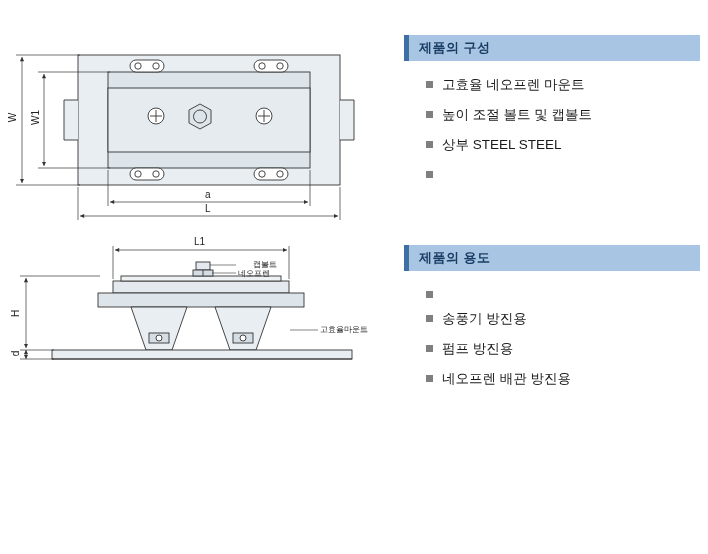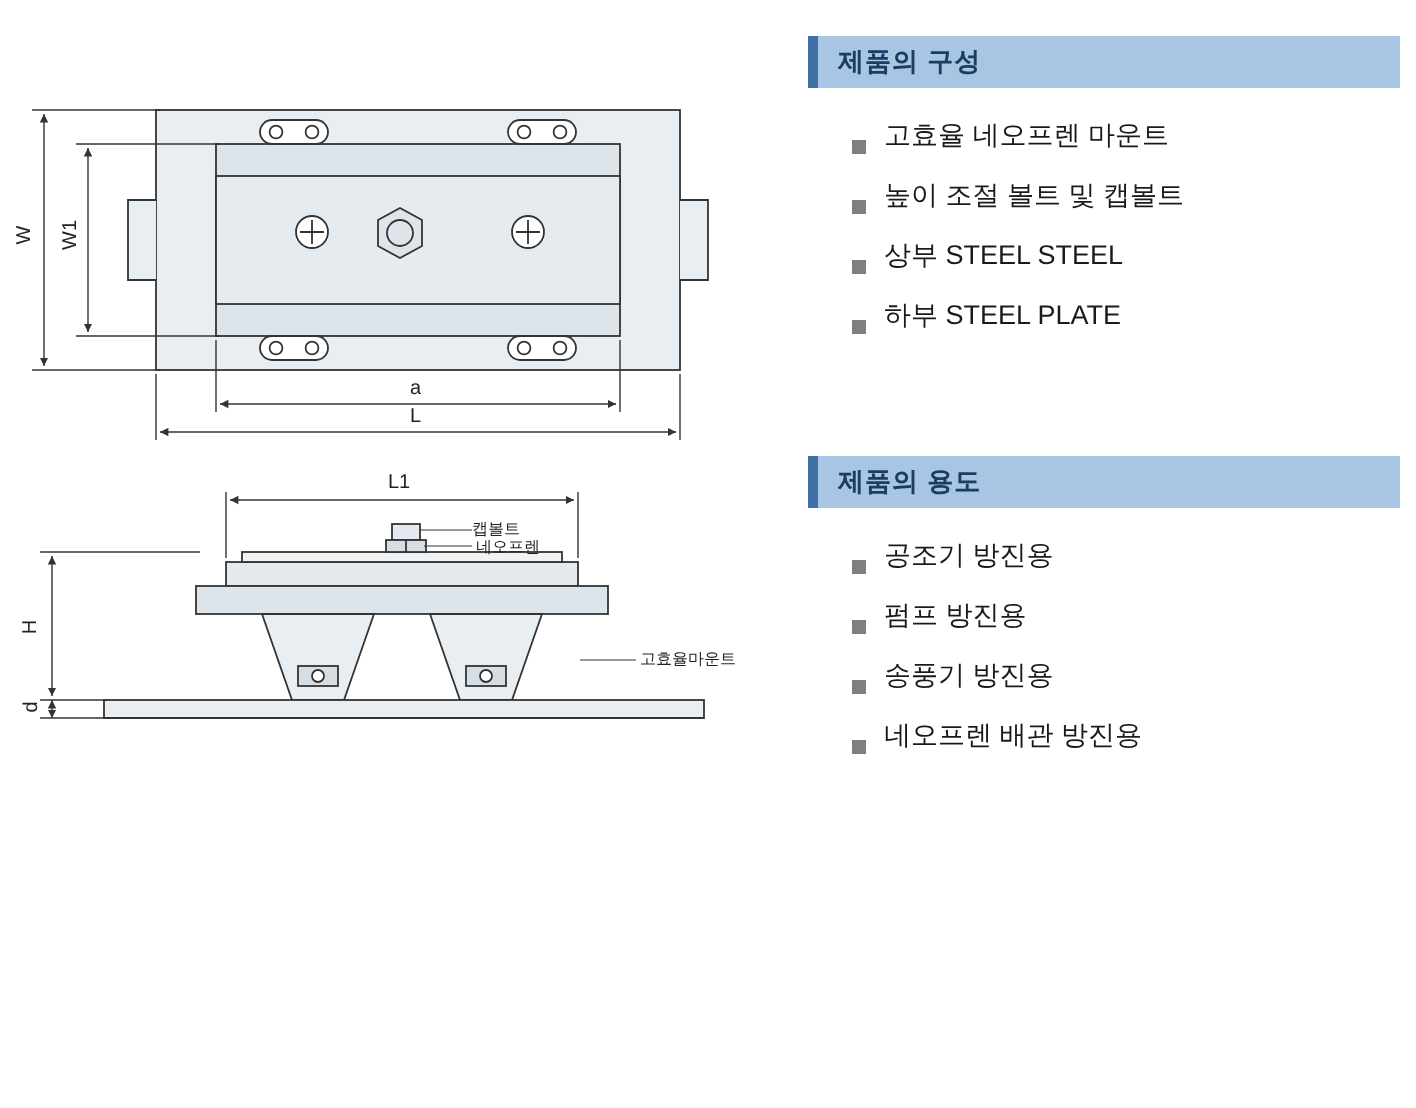--- a/index.html
+++ b/index.html
@@ -18,20 +18,21 @@
     position: relative;
     width: 708px;
     height: 554px;
     background: #ffffff;
   }
 
   
   .panel {
     position: absolute;
     width: 296px;
+    margin-top: 17px;
   }
   .panel-header {
     height: 26px;
     background: #a8c6e4;
     border-left: 5px solid #3f6fa5;
     display: flex;
     align-items: center;
     padding-left: 10px;
     box-sizing: border-box;
   }
@@ -41,21 +42,21 @@
     font-weight: bold;
     letter-spacing: 0.5px;
   }
   .panel-list {
     margin: 0;
     padding: 14px 0 0 0;
     list-style: none;
   }
   .panel-list li {
     display: flex;
-    align-items: flex-end;
+    align-items: flex-start;
     margin: 0 0 11px 22px;
     font-size: 13.5px;
     color: #1a1a1a;
   }
   .bullet {
     width: 7px;
     height: 7px;
     background: #7f7f7f;
     display: inline-block;
     margin-top: 6px;
@@ -219,21 +220,21 @@
     <div class="dim-label" style="left:8px; top:112px; transform: rotate(-90deg); transform-origin: center;">W</div>
     <div class="dim-label" style="left:28px; top:112px; transform: rotate(-90deg); transform-origin: center;">W1</div>
     <div class="dim-label" style="left:205px; top:189px;">a</div>
     <div class="dim-label" style="left:205px; top:203px;">L</div>
 
     <div class="dim-label" style="left:194px; top:236px;">L1</div>
     <div class="dim-label" style="left:12px; top:308px; transform: rotate(-90deg); transform-origin: center;">H</div>
     <div class="dim-label" style="left:13px; top:348px; transform: rotate(-90deg); transform-origin: center;">d</div>
 
     
-    <div class="callout-label" style="left:236px; top:259px;">캡볼트</div>
+    <div class="callout-label" style="left:253px; top:259px;">캡볼트</div>
     <div class="callout-label" style="left:238px; top:268px;">네오프렌</div>
     <div class="callout-label" style="left:320px; top:324px;">고효율마운트</div>
   </div>
 
   <div class="panel" id="panel-composition">
     <div class="panel-header">
       <span class="panel-header-text">제품의 구성</span>
     </div>
     <ul class="panel-list">
       <li>
@@ -243,41 +244,39 @@
       <li>
         <span class="bullet"></span>
         <span class="li-text">높이 조절 볼트 및 캡볼트</span>
       </li>
       <li>
         <span class="bullet"></span>
         <span class="li-text">상부 STEEL STEEL</span>
       </li>
       <li>
         <span class="bullet"></span>
-        <span class="li-text">하부 STEEL PLATE</span>
       </li>
     </ul>
   </div>
 
   <div class="panel" id="panel-usage">
     <div class="panel-header">
       <span class="panel-header-text">제품의 용도</span>
     </div>
     <ul class="panel-list">
       <li>
         <span class="bullet"></span>
-        <span class="li-text">공조기 방진용</span>
+      </li>
+      <li>
+        <span class="bullet"></span>
+        <span class="li-text">송풍기 방진용</span>
       </li>
       <li>
         <span class="bullet"></span>
         <span class="li-text">펌프 방진용</span>
-      </li>
-      <li>
-        <span class="bullet"></span>
-        <span class="li-text">송풍기 방진용</span>
       </li>
       <li>
         <span class="bullet"></span>
         <span class="li-text">네오프렌 배관 방진용</span>
       </li>
     </ul>
   </div>
 
 </div>
 

